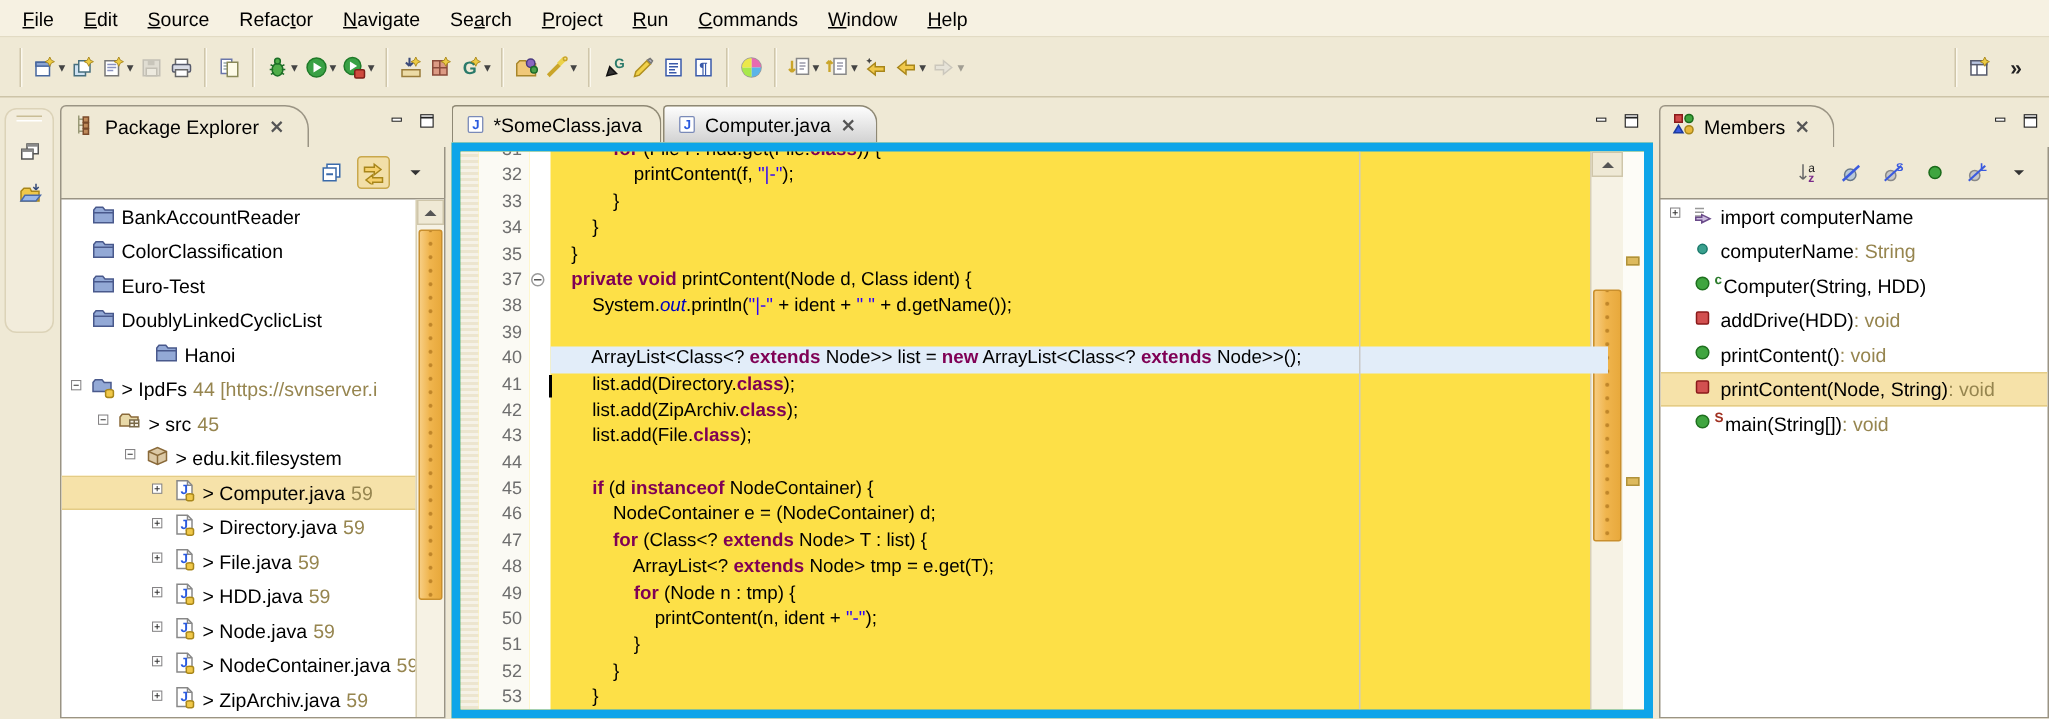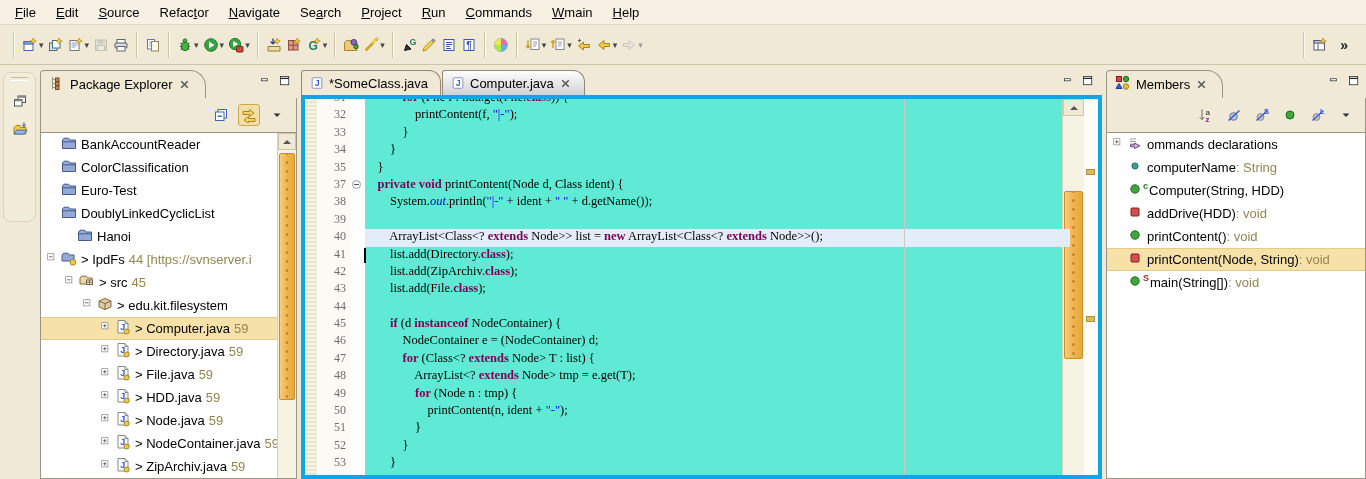--- a/index.html
+++ b/index.html
@@ -65,23 +65,23 @@
     background-color:var(--sborange,#f0b54e); }
   .sb-thumb::after { content:""; position:absolute; inset:0;
     background-image:radial-gradient(circle at 50% 50%, rgba(176,118,30,.75) 1px, transparent 1.6px);
     background-size:100% 9px; background-position:50% 4px; background-repeat:repeat-y; }
   
   #editor-tabs { height:25px; display:flex; align-items:flex-end; position:relative; }
   .etab { height:25px; display:flex; align-items:center; gap:5px; padding:0 12px 0 8px;
     border:1px solid #8e8874; border-bottom:none; border-radius:3px 12px 0 0;
     background:var(--winbg); margin-right:1px; }
   .etab.active { background:linear-gradient(#fdfdfd,#d2d2d2); }
-  #code-area { position:absolute; left:0; right:0; top:25px; bottom:0; background:#5eead4;
-    border:4px solid #0ea5e9; overflow:hidden;
-    font-family:Liberation Serif, serif; font-size:12.5px; }
+  #code-area { position:absolute; left:0; right:0; top:25px; bottom:0; background:#fde047;
+    border:6px solid #0ea5e9; overflow:hidden;
+    font-family:Liberation Sans, sans-serif; font-size:12.5px; }
   .col-bg { position:absolute; top:0; bottom:0; }
   #col-ann { left:0; width:12px; background:#ece5cf;
     background-image:repeating-linear-gradient(180deg, rgba(255,255,255,.5) 0 2px, transparent 2px 4px); }
   #col-lnum { left:12px; width:34px; background:#fbfaf4; }
   #col-fold { left:46px; width:14px; background:#fff; }
   #margin-line { position:absolute; left:599px; top:0; bottom:0; width:1px; background:#c9c9c9; z-index:3; }
   #code-lines { position:absolute; left:0; top:-9px; width:765px; z-index:2; }
   .code-row { height:17.4px; display:flex; white-space:pre; }
   .c-ann { flex:none; width:12px; }
   .c-lnum { flex:none; width:34px; text-align:right; padding-right:5px; color:#6e6e6e; font-size:12px; }
@@ -152,21 +152,21 @@
       <span>un</span>
     </div>
     <div class="menu-item">
       <span></span>
       <span class="mn">C</span>
       <span>ommands</span>
     </div>
     <div class="menu-item">
       <span></span>
       <span class="mn">W</span>
-      <span>main</span>
+      <span>indow</span>
     </div>
     <div class="menu-item">
       <span></span>
       <span class="mn">H</span>
       <span>elp</span>
     </div>
   </div>
 <div id="toolbar">
     <div class="tb-sep"></div>
     <div class="tb-group">
@@ -528,21 +528,21 @@
         <span class="tree-label">Euro-Test</span>
       </div>
       <div class="tree-row" style="padding-left: 6px;">
         <span class="expand-box" style="width: 11px;"></span>
         <span class="tree-ico"><svg width="16" height="16" viewBox="0 0 16 16" fill="none" stroke-width="1">
             <path d="M1.5 5l1.5-1.8h4.5L9 5h5.5v8.5H1.5z" fill="#93a9d6" stroke="#49598c"></path>
             <path d="M1.5 6.8h13.5" stroke="#49598c"></path>
           </svg></span>
         <span class="tree-label">DoublyLinkedCyclicList</span>
       </div>
-      <div class="tree-row" style="padding-left: 22px;">
+      <div class="tree-row" style="padding-left: 22px; margin-left: 26px;">
         <span class="expand-box" style="width: 11px;"></span>
         <span class="tree-ico"><svg width="16" height="16" viewBox="0 0 16 16" fill="none" stroke-width="1">
             <path d="M1.5 5l1.5-1.8h4.5L9 5h5.5v8.5H1.5z" fill="#93a9d6" stroke="#49598c"></path>
             <path d="M1.5 6.8h13.5" stroke="#49598c"></path>
           </svg></span>
         <span class="tree-label">Hanoi</span>
       </div>
       <div class="tree-row" style="padding-left: 6px;">
         <span class="expand-box"><svg width="11" height="11" viewBox="0 0 16 16" fill="none" stroke-width="1">
             <rect x="1" y="1" width="9" height="9" fill="#fff" stroke="#848284"></rect>
@@ -848,21 +848,21 @@
   <div class="view-content" id="mem-content">
       <div class="mem-row">
         <span class="expand-box"><svg width="11" height="11" viewBox="0 0 16 16" fill="none" stroke-width="1">
             <rect x="1" y="1" width="9" height="9" fill="#fff" stroke="#848284"></rect>
             <path d="M3 5.5h5M5.5 3v5" stroke="#333"></path>
           </svg></span>
         <span class="mem-ico"><svg width="16" height="16" viewBox="0 0 16 16" fill="none" stroke-width="1">
             <path d="M3 4h6M3 6.5h6M3 9h4" stroke="#999"></path>
             <path d="M7.5 13.5l5.5-2.7-5.5-2.7v1.7H3.5v2h4z" fill="#cdbde0" stroke="#6a4a8a"></path>
           </svg></span>
-        <span>ommands declarations</span>
+        <span>import computerName</span>
       </div>
       <div class="mem-row">
         <span class="expand-box" style="width: 11px;"></span>
         <span class="mem-ico"><svg width="16" height="16" viewBox="0 0 16 16" fill="none" stroke-width="1">
             <circle cx="8" cy="8" r="3.1" fill="#3aa08e" stroke="#19786a"></circle>
           </svg></span>
         <span>computerName</span>
         <span class="mem-type"> : String</span>
       </div>
       <div class="mem-row">

